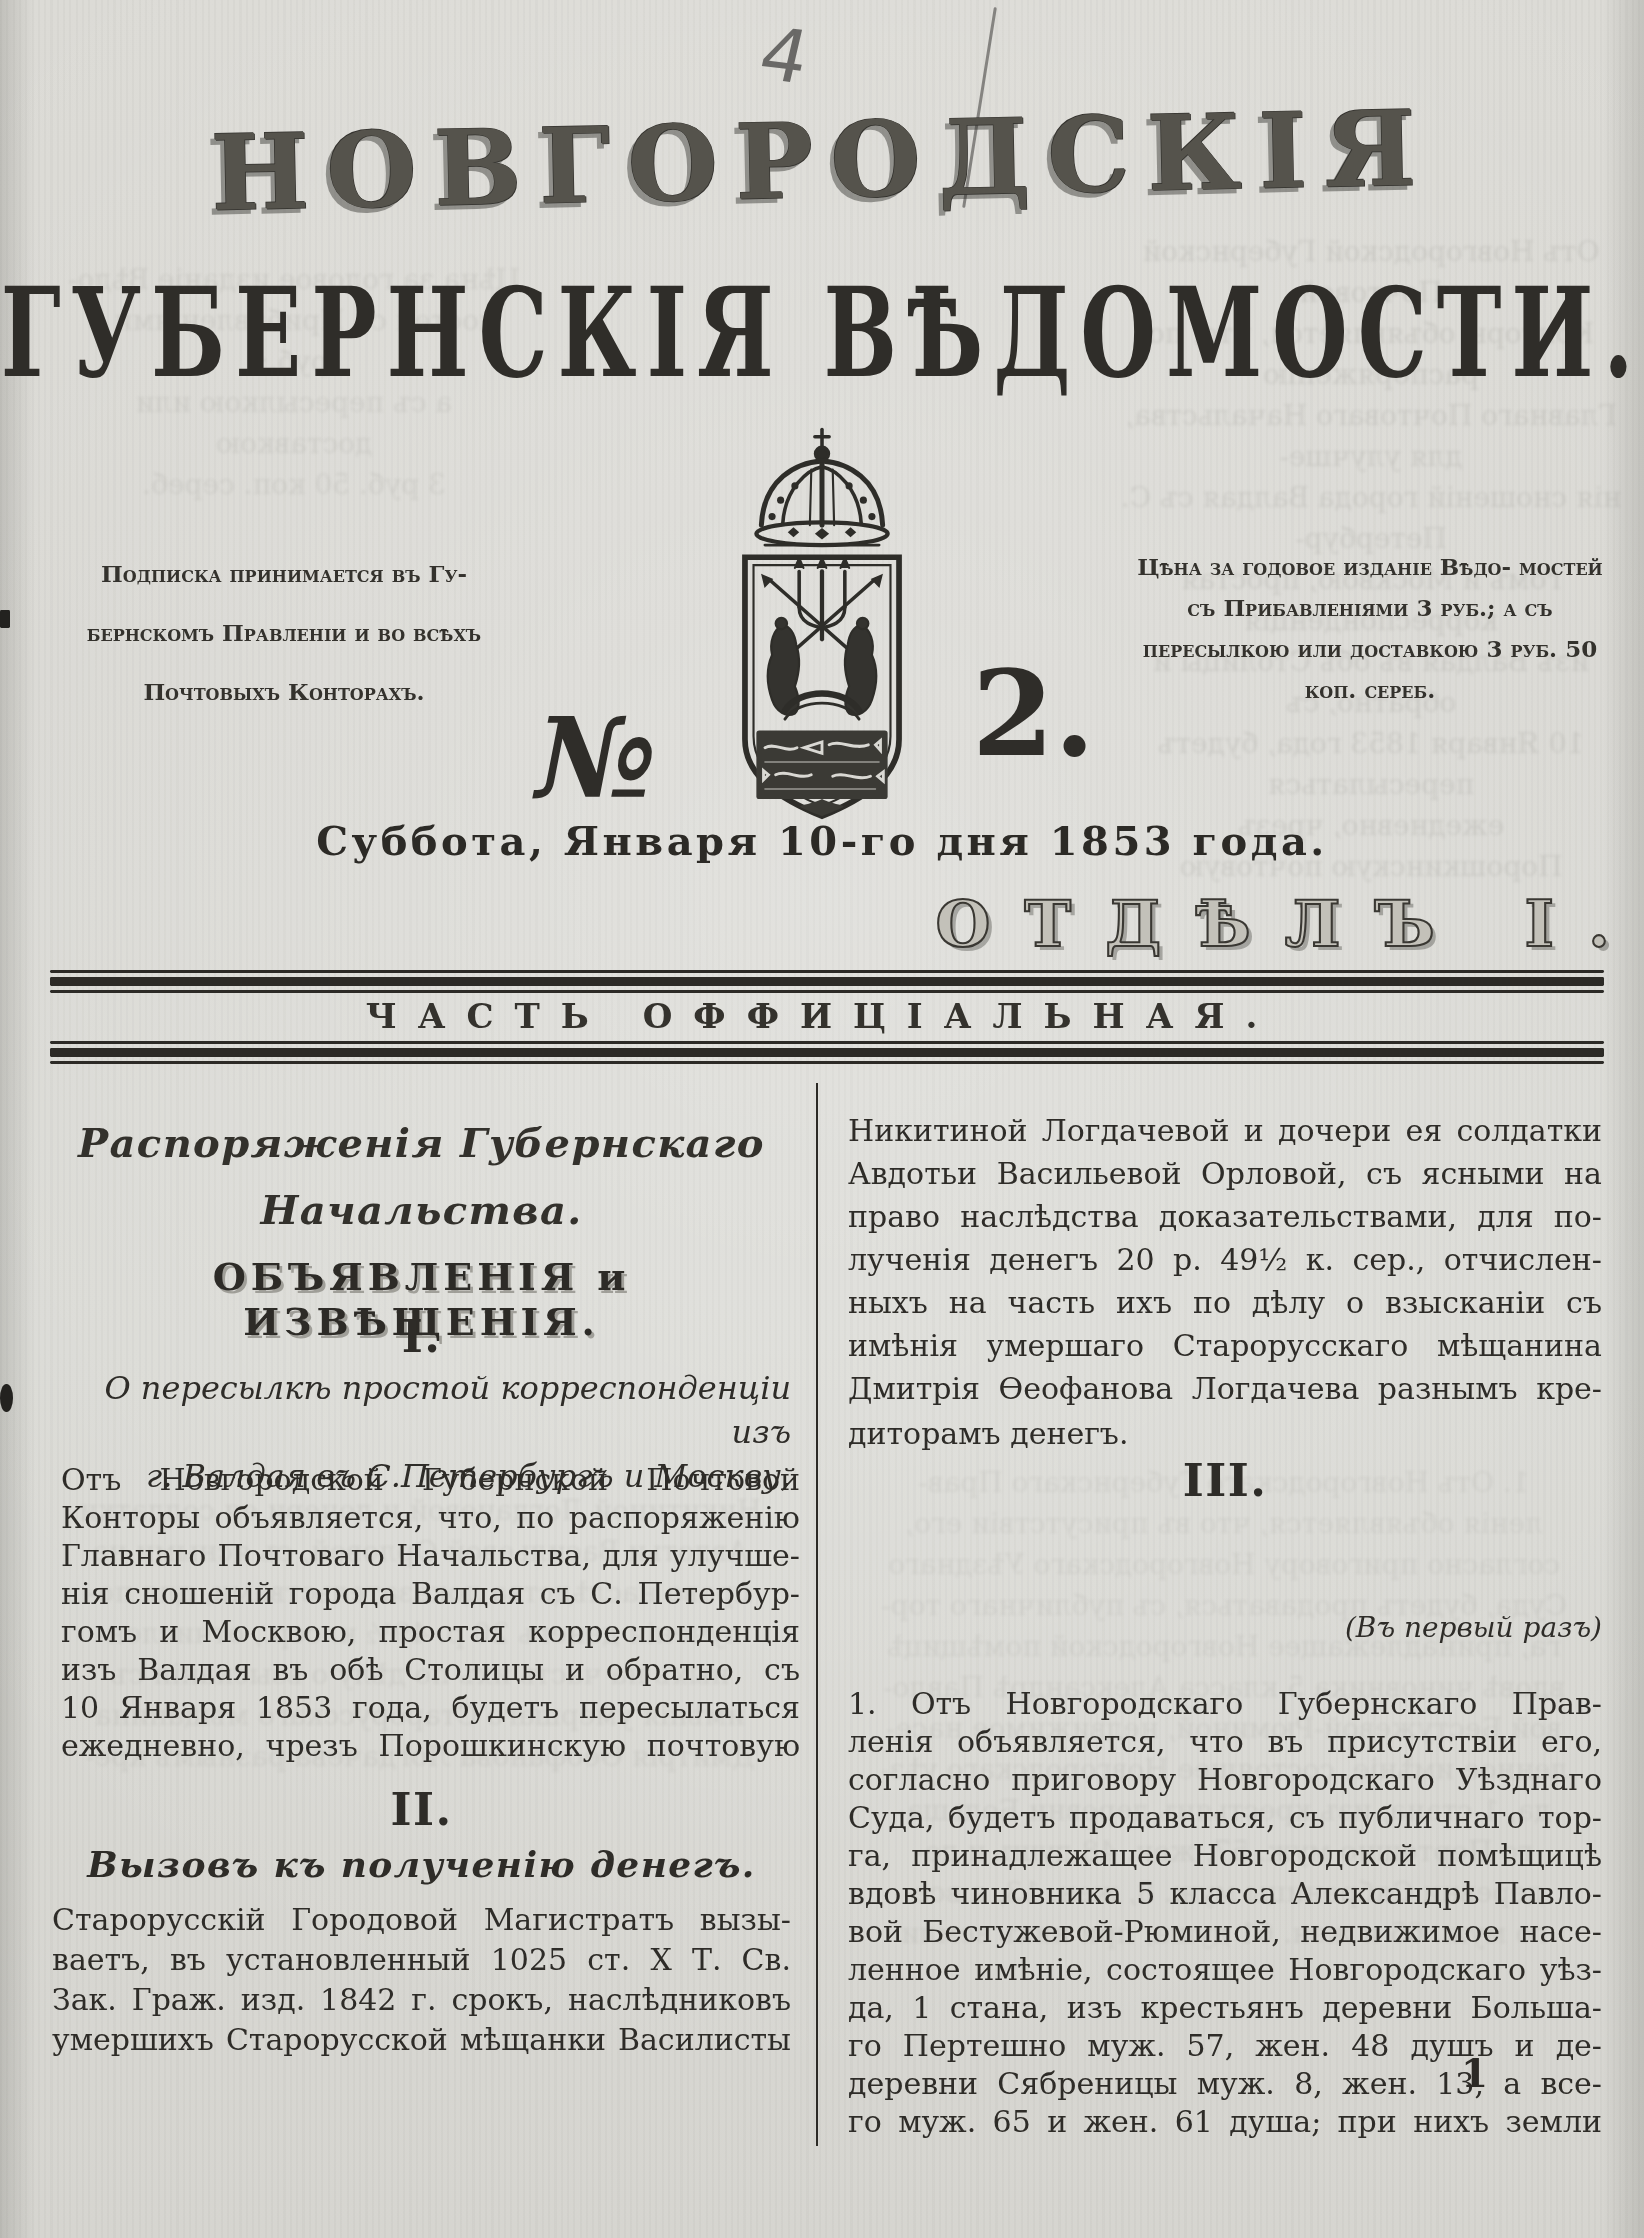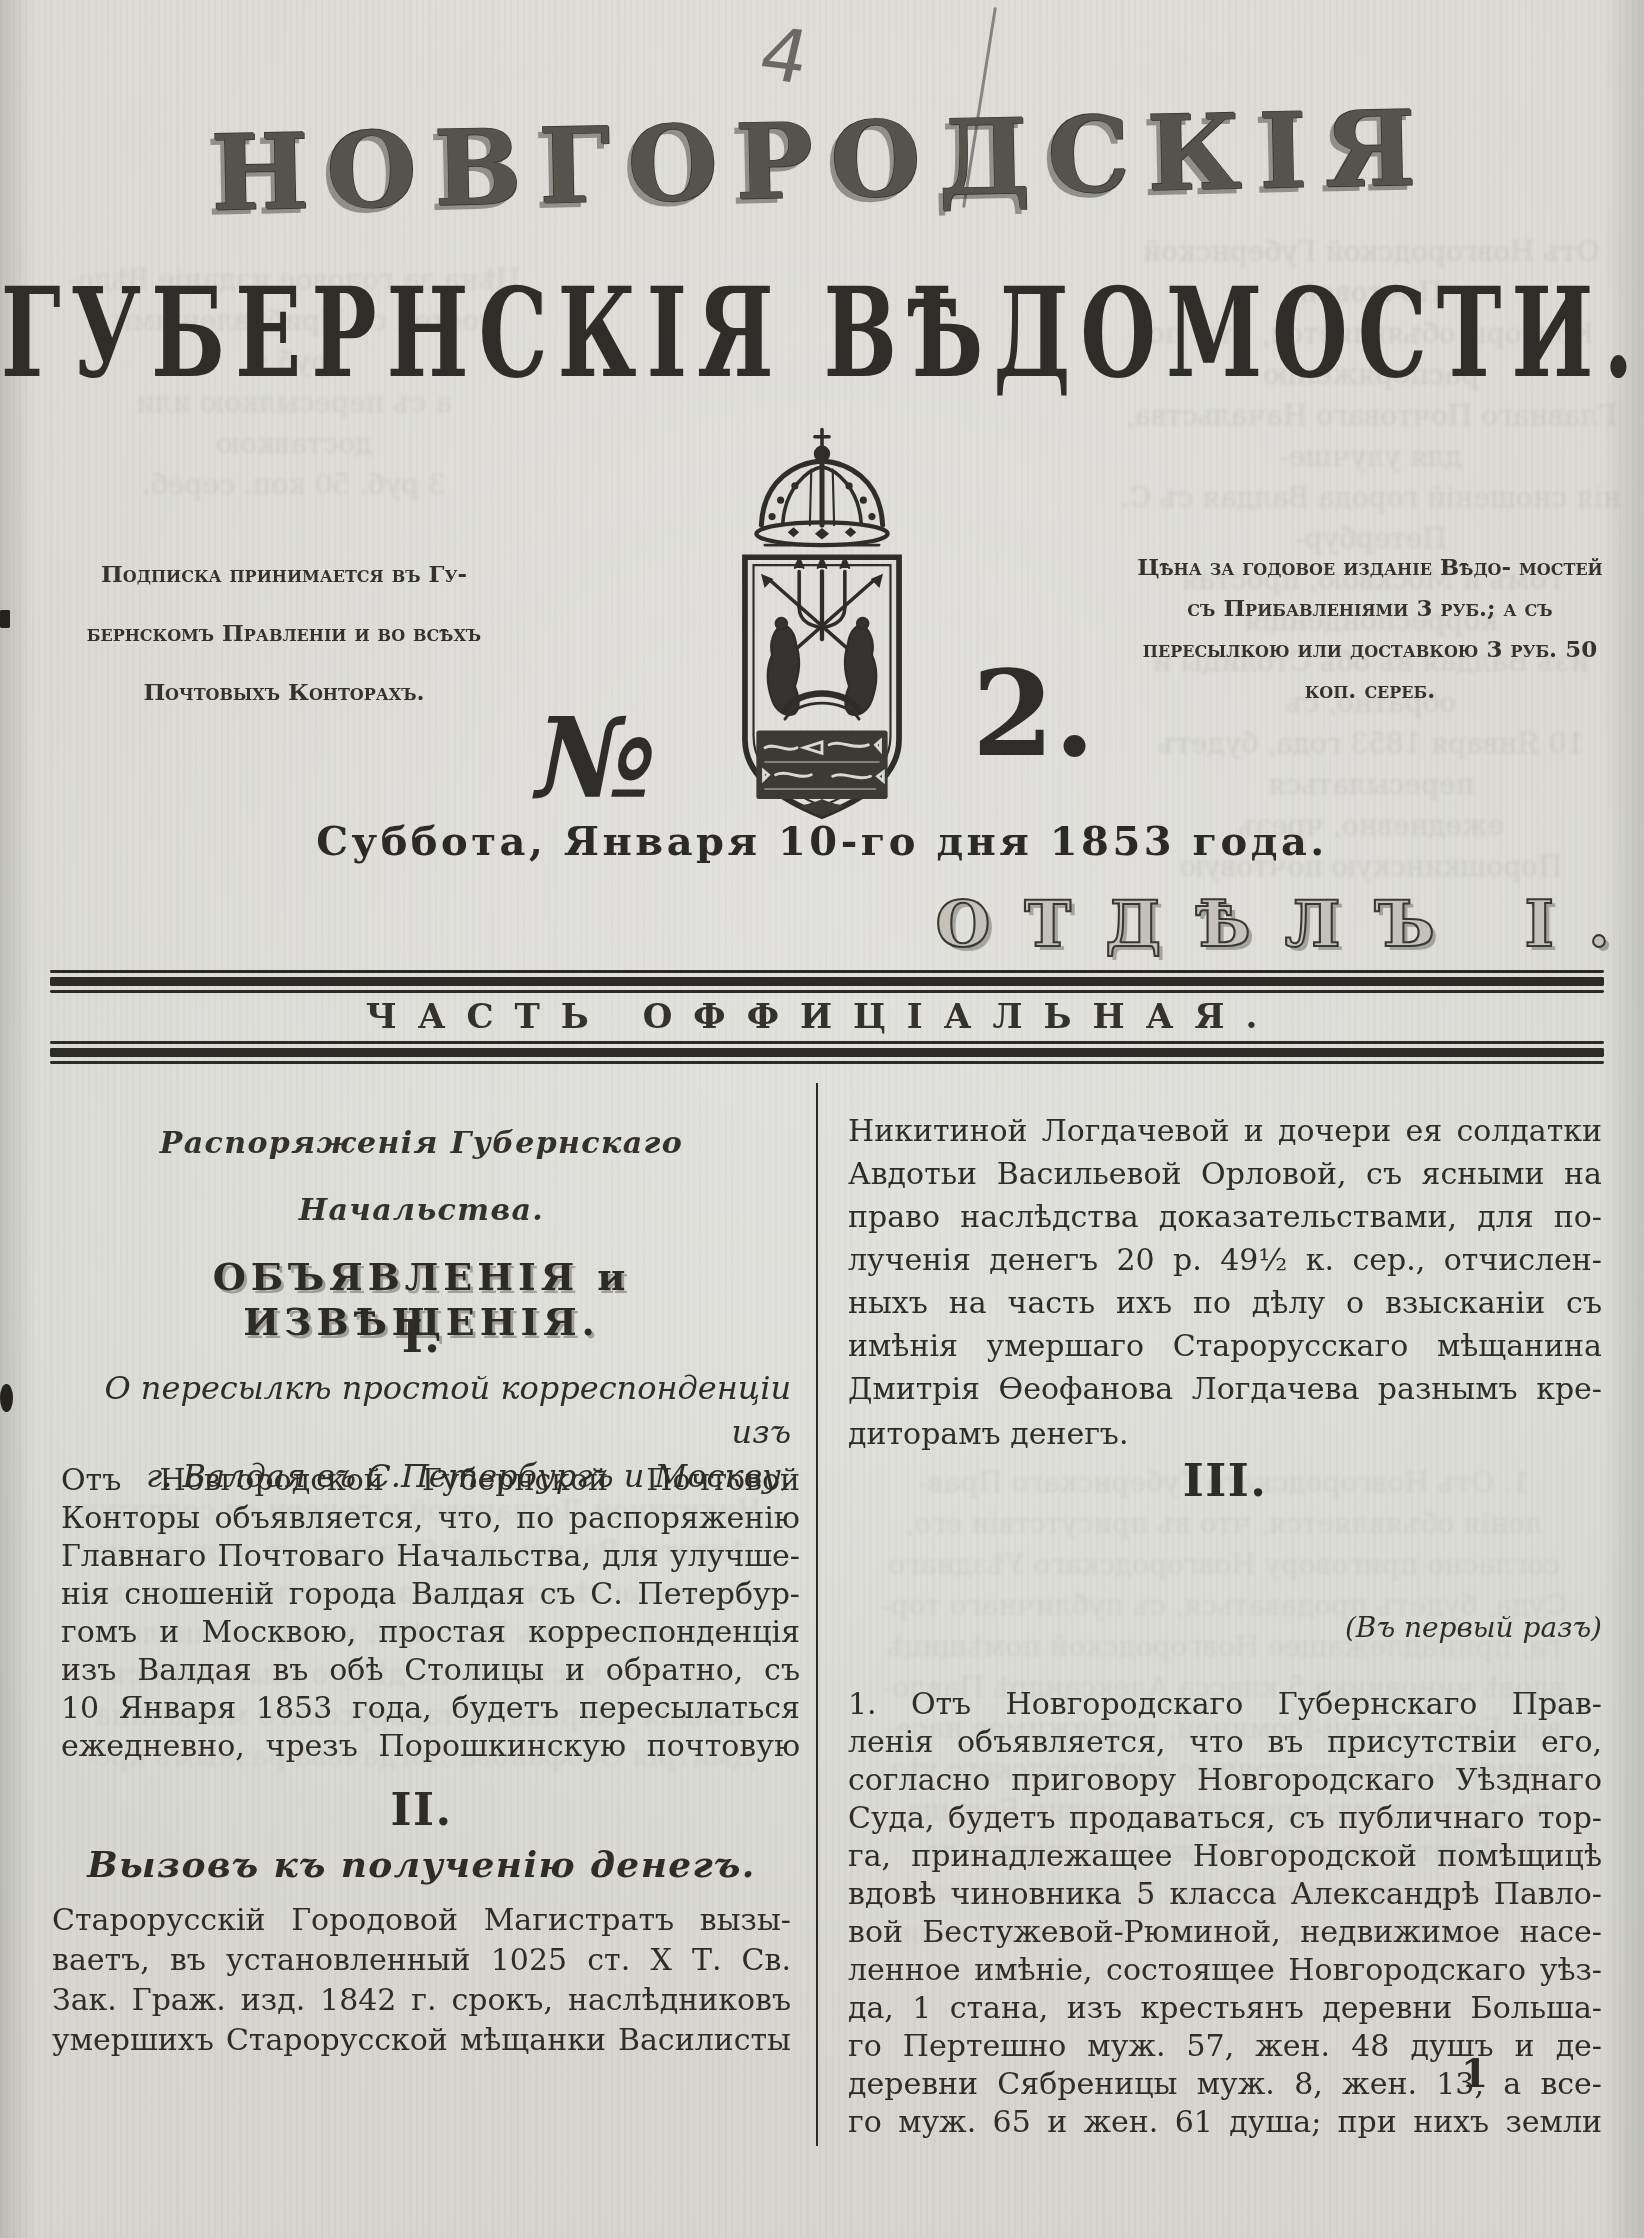--- a/index.html
+++ b/index.html
@@ -42,21 +42,21 @@
   .rl{position:absolute;left:0;width:100%;background:#2c2a26;border-radius:1.4px;}
   .rl.thin{height:2.8px;}
   .rl.thick{height:9px;}
   .chast{left:0;top:996px;width:1644px;text-align:center;font-size:34px;font-weight:bold;
          letter-spacing:21px;color:#34322d;}
 
   .divider{left:816px;top:1083px;width:2.1px;height:1063px;background:#2c2a26;}
 
   .col{position:absolute;color:#2e2c28;}
   .ctr{text-align:center;}
-  .scriptHead{font-style:italic;font-weight:bold;font-size:30px;line-height:67px;letter-spacing:1.4px;color:#33312c;}
+  .scriptHead{font-style:italic;font-weight:bold;font-size:40px;line-height:67px;letter-spacing:1.4px;color:#33312c;}
   .capsHead{font-weight:bold;font-size:38px;letter-spacing:4.9px;color:#2d2b27;text-shadow:2.8px 2.8px 0 rgba(110,108,100,.55);}
   .romanNum{font-weight:bold;font-size:45px;letter-spacing:1.4px;}
   .itTitle{font-style:italic;font-size:32px;line-height:44px;text-align:right;}
   .itTitleBig{font-style:italic;font-weight:bold;font-size:36px;letter-spacing:1.4px;}
   .body{font-size:30px;line-height:38px;white-space:pre-line;text-align:justify;text-align-last:justify;text-justify:inter-word;}
   .bodyEnd{font-size:30px;line-height:38px;text-align:left;}
   .pagenum{left:1461px;top:2050px;font-size:39px;font-weight:bold;color:#2c2a26;}
 
   .ghost{color:#67665f;filter:blur(1.4px);transform:scaleX(-1);white-space:pre-line;
          font-size:28px;line-height:41px;pointer-events:none;text-align:center;}

